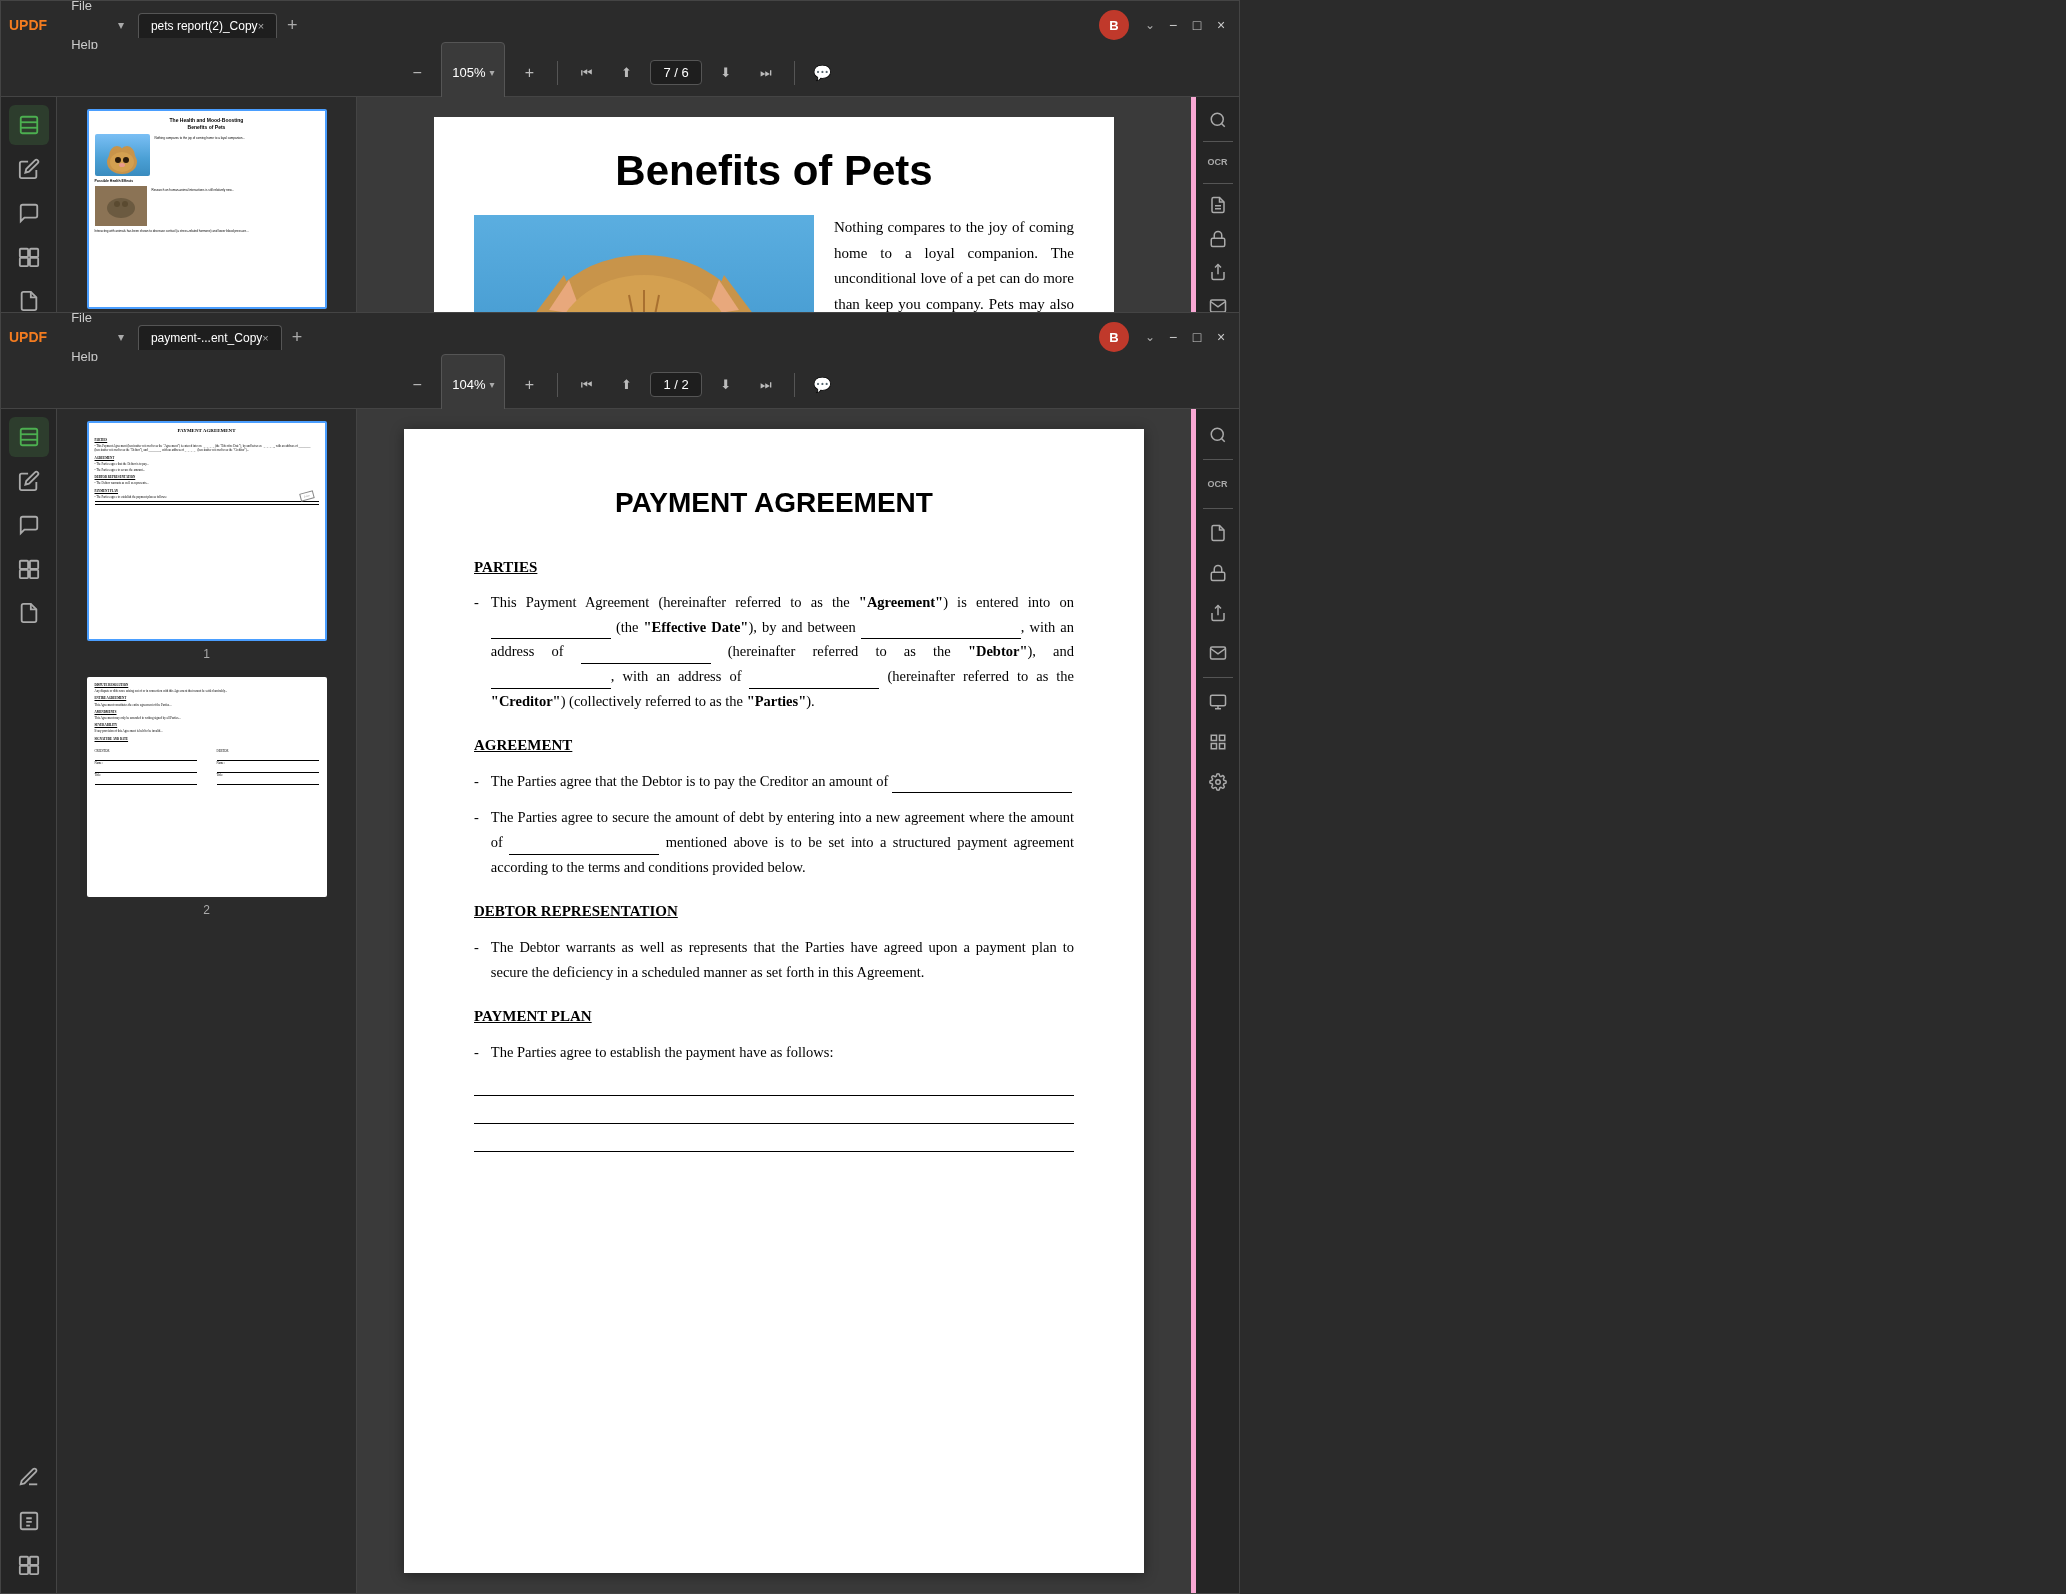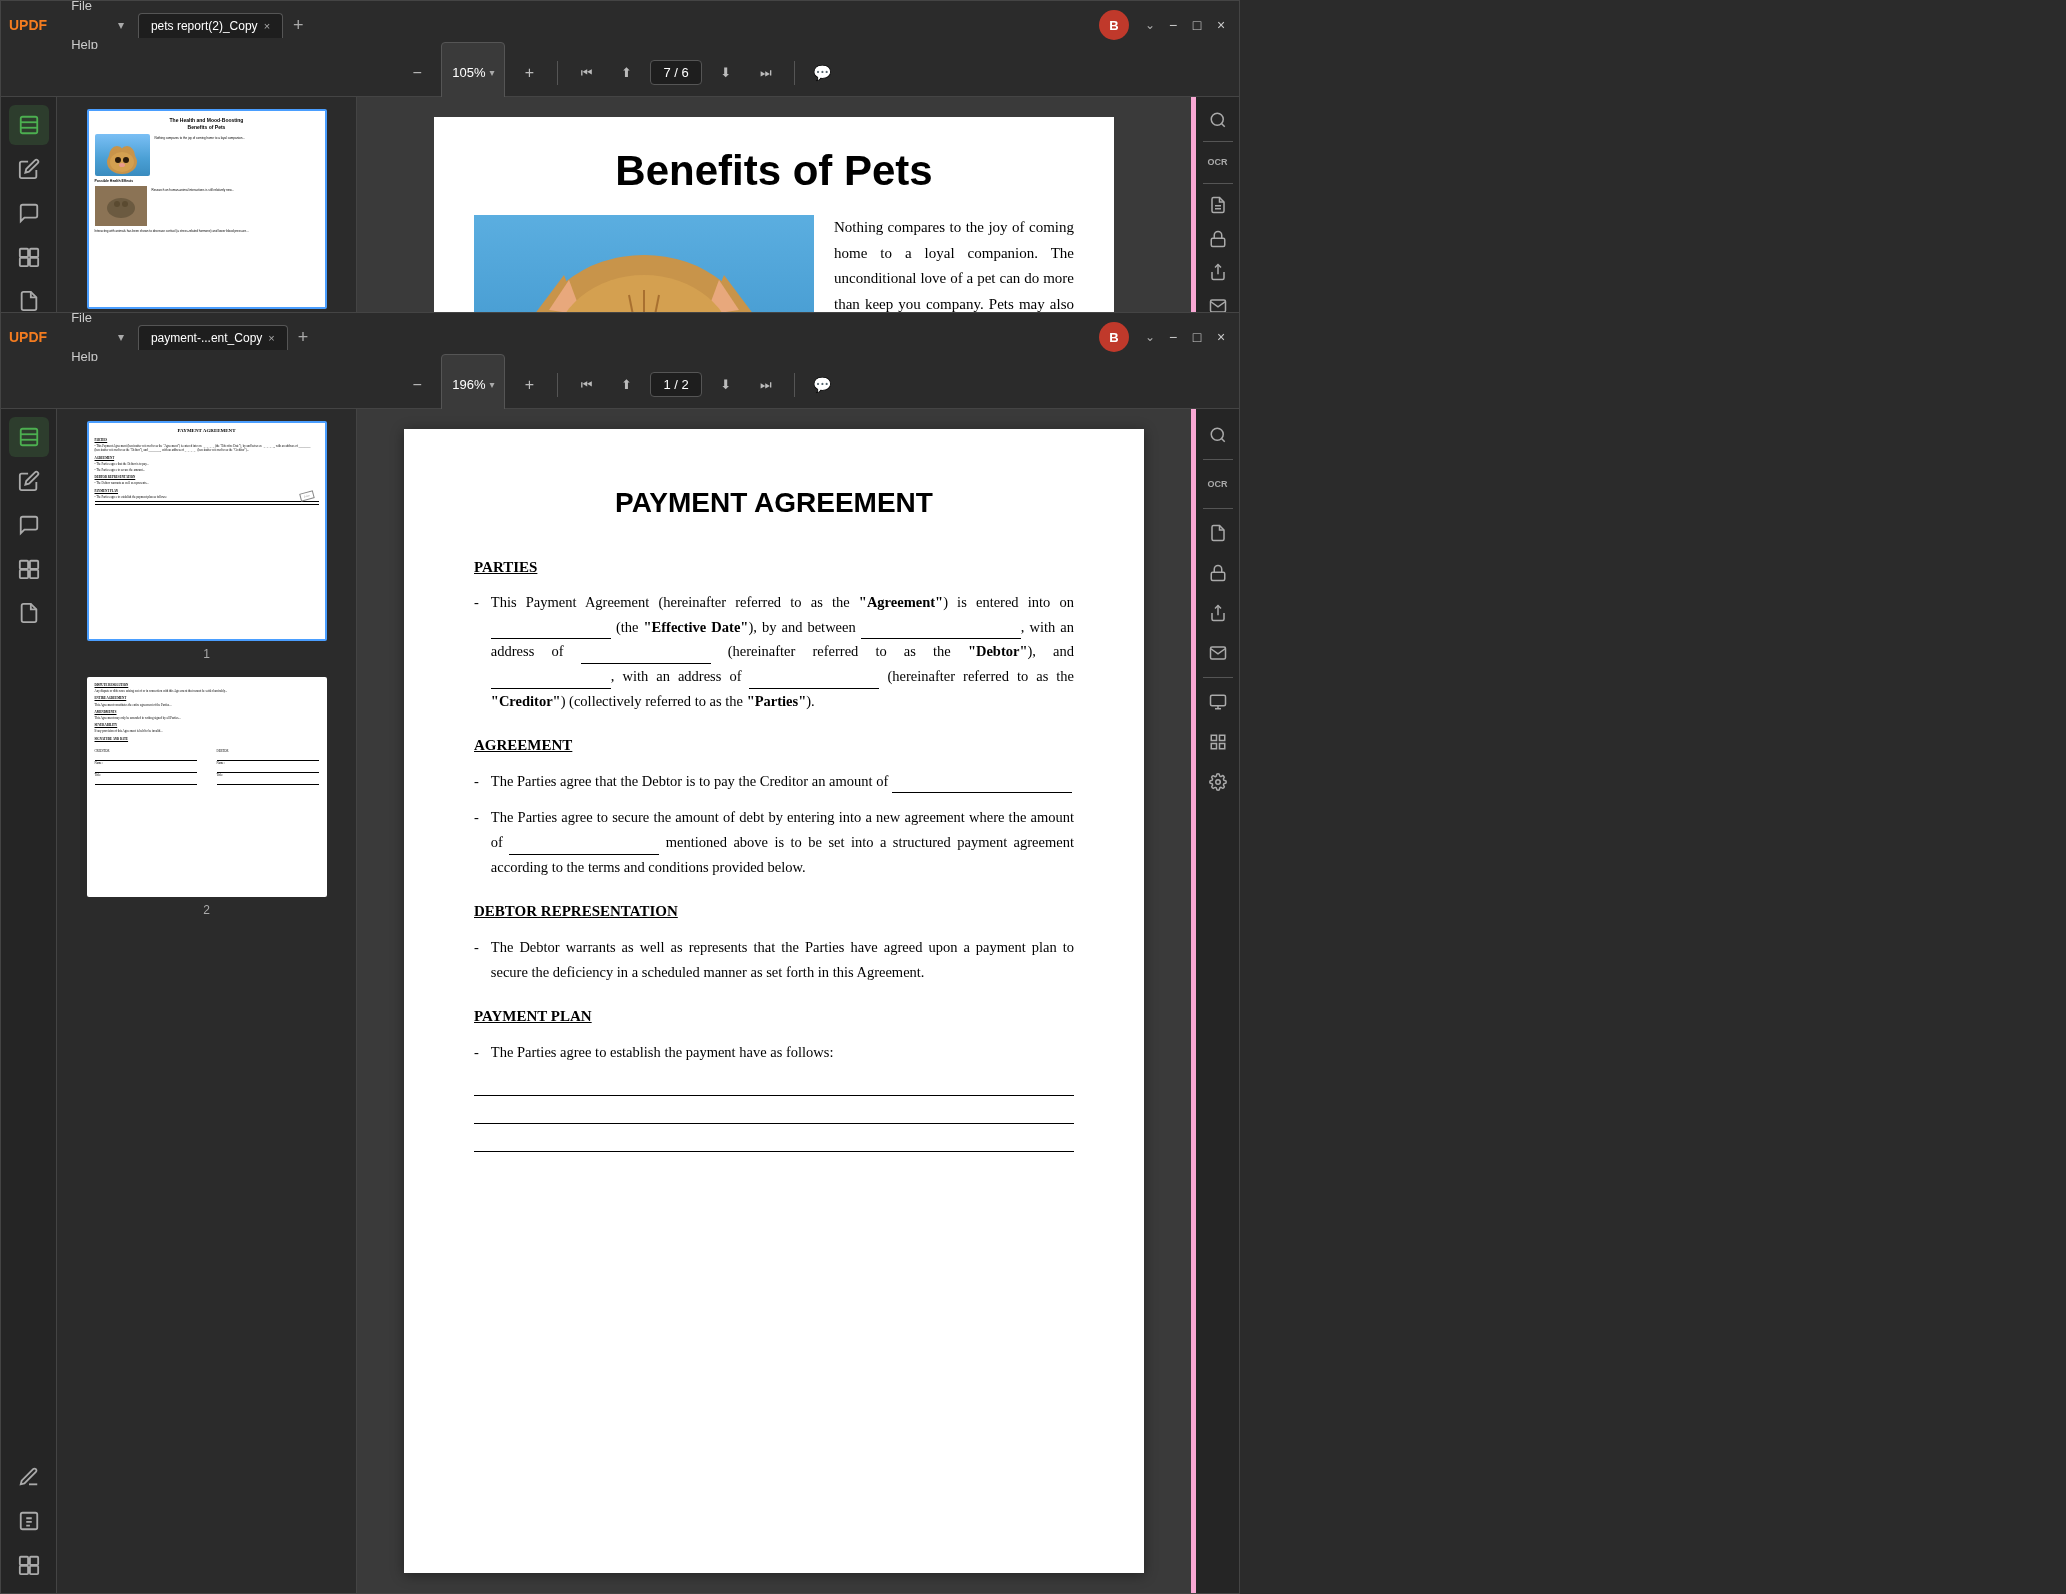--- a/index.html
+++ b/index.html
@@ -76,21 +76,21 @@
     .tab {
       background: #3a3a3a;
       border: 1px solid #555;
       border-bottom: none;
       border-radius: 4px 4px 0 0;
       padding: 5px 12px;
       font-size: 12px;
       color: #ccc;
       display: flex;
       align-items: center;
-      gap: 6px;
+      gap: 0;
       cursor: pointer;
       max-width: 200px;
     }
     .tab.active { background: #1e1e1e; color: #fff; }
     .tab-close {
       font-size: 11px;
       color: #aaa;
       cursor: pointer;
     }
     .tab-add {
@@ -620,21 +620,21 @@
       <span style="color:#aaa;font-size:12px;padding:0 4px;">⌄</span>
       <div class="win-btn">−</div>
       <div class="win-btn">□</div>
       <div class="win-btn close-btn">×</div>
     </div>
   </div>
 
   <div class="toolbar">
     <div class="tb-btn">−</div>
     <div class="zoom-display">
-      <span>196%</span>
+      <span>104%</span>
       <span style="font-size:10px;color:#aaa;">▾</span>
     </div>
     <div class="tb-btn">+</div>
     <div class="tb-sep"></div>
     <div class="tb-btn" style="font-size:13px;">⏮</div>
     <div class="tb-btn" style="font-size:13px;">⬆</div>
     <div class="page-display">1 / 2</div>
     <div class="tb-btn" style="font-size:13px;">⬇</div>
     <div class="tb-btn" style="font-size:13px;">⏭</div>
     <div class="tb-sep"></div>

